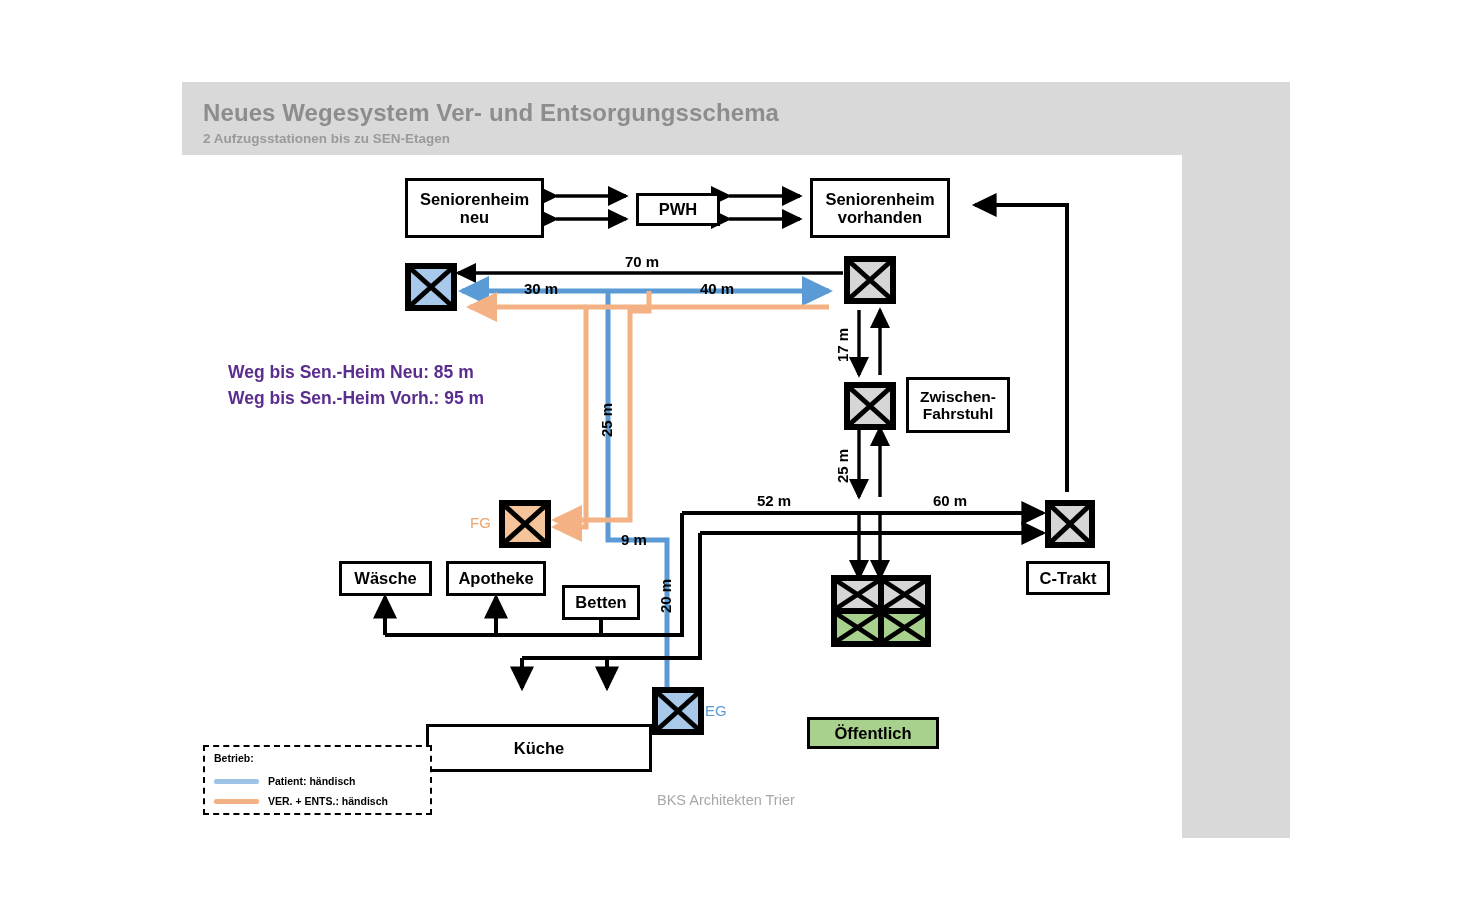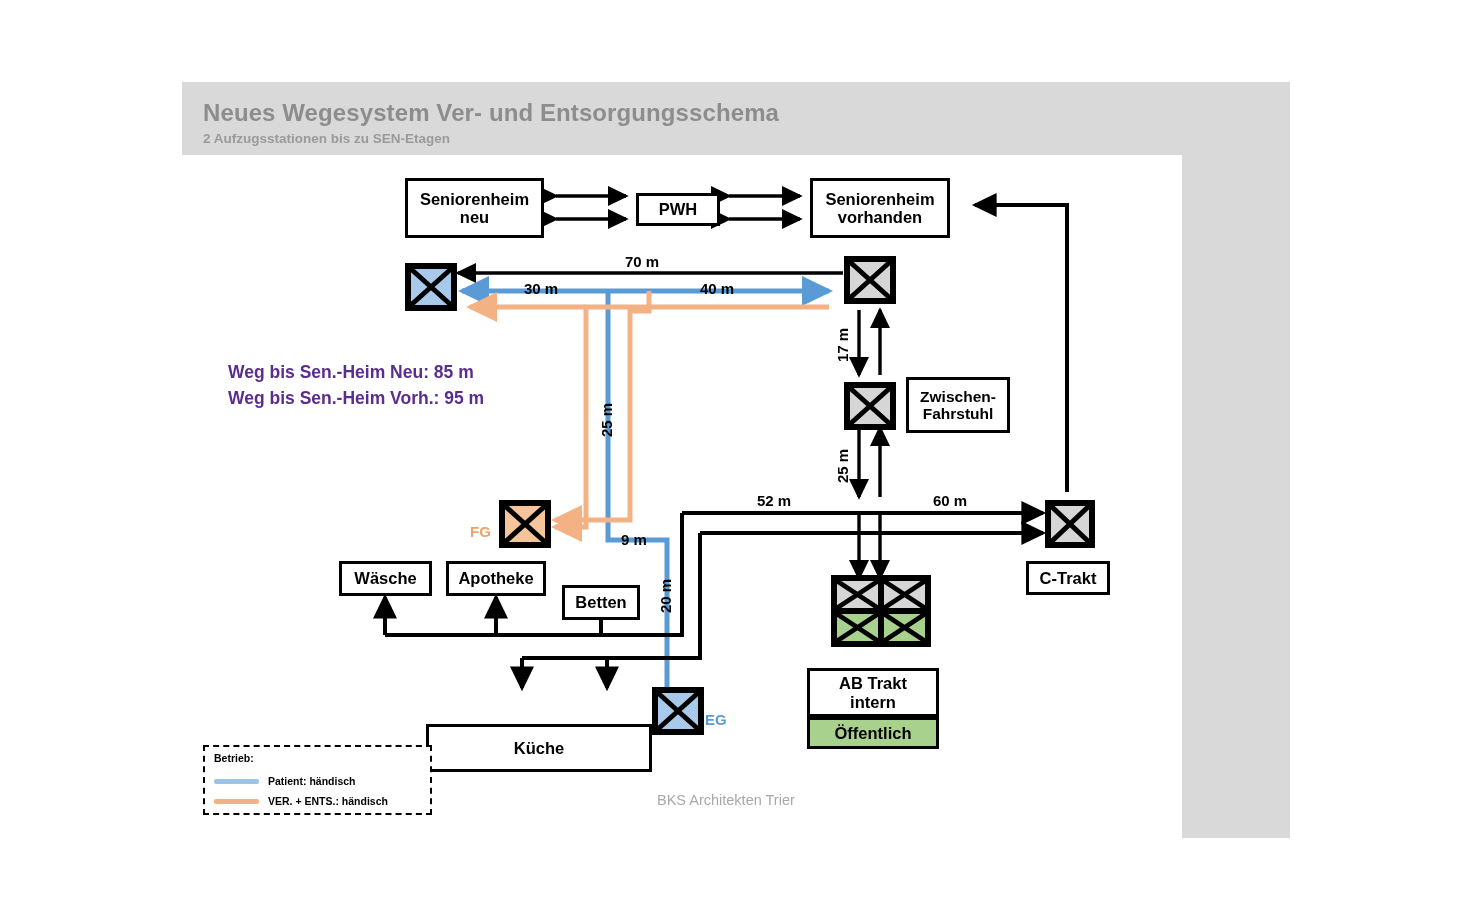--- a/index.html
+++ b/index.html
@@ -17,21 +17,21 @@
   .box{position:absolute;border:3.2px solid #000;background:#fff;box-sizing:border-box;
        display:flex;align-items:center;justify-content:center;text-align:center;
        font-size:16.5px;font-weight:bold;color:#000;line-height:1.12;}
   .box span{display:block;}
 
   .note{position:absolute;font-size:17.5px;font-weight:bold;color:#5b2d8e;white-space:nowrap;}
 
   .dim{position:absolute;font-size:15px;font-weight:bold;color:#000;white-space:nowrap;}
   .dim.vert{transform:rotate(-90deg);transform-origin:left top;}
 
-  .tag{position:absolute;font-size:15px;font-weight:bold;white-space:nowrap;margin-top:9px;}
+  .tag{position:absolute;font-size:15px;font-weight:normal;white-space:nowrap;}
   .tag.fg{color:#eda26a;}
   .tag.eg{color:#5b9bd5;}
 
   .legend{position:absolute;left:203px;top:745px;width:229px;height:70px;
      border:2px dashed #000;background:#fff;box-sizing:border-box;}
   .legend-title{position:absolute;left:9px;top:5px;font-size:10.5px;font-weight:bold;color:#000;}
   .legend-row{position:absolute;left:9px;height:14px;display:flex;align-items:center;gap:9px;}
   .legend-row .sw{display:block;width:45px;height:5px;border-radius:2px;}
   .legend-row .lt{font-size:10.5px;font-weight:bold;color:#000;white-space:nowrap;}
 </style>
@@ -197,24 +197,20 @@
   </div>
 
   <div class="box" style="left:426px;top:692px;width:226px;height:48px;margin-top:32px;">
     <span>Küche</span>
   </div>
 
   <div class="box" style="left:1026px;top:561px;width:84px;height:34px;">
     <span>C-Trakt</span>
   </div>
 
-  <div class="box" style="left:807px;top:668px;width:132px;height:49px;flex-direction:column;">
-    <span>AB Trakt</span>
-    <span>intern</span>
-  </div>
 
   <div class="box" style="left:807px;top:717px;width:132px;height:32px;background:#a9d18e;">
     <span>Öffentlich</span>
   </div>
 
   <div class="note" style="left:228px;top:362px;">Weg bis Sen.-Heim Neu:  85 m</div>
   <div class="note" style="left:228px;top:388px;">Weg bis Sen.-Heim Vorh.: 95 m</div>
 
   <div class="dim" style="left:625px;top:253px;">70 m</div>
   <div class="dim" style="left:524px;top:280px;">30 m</div>

